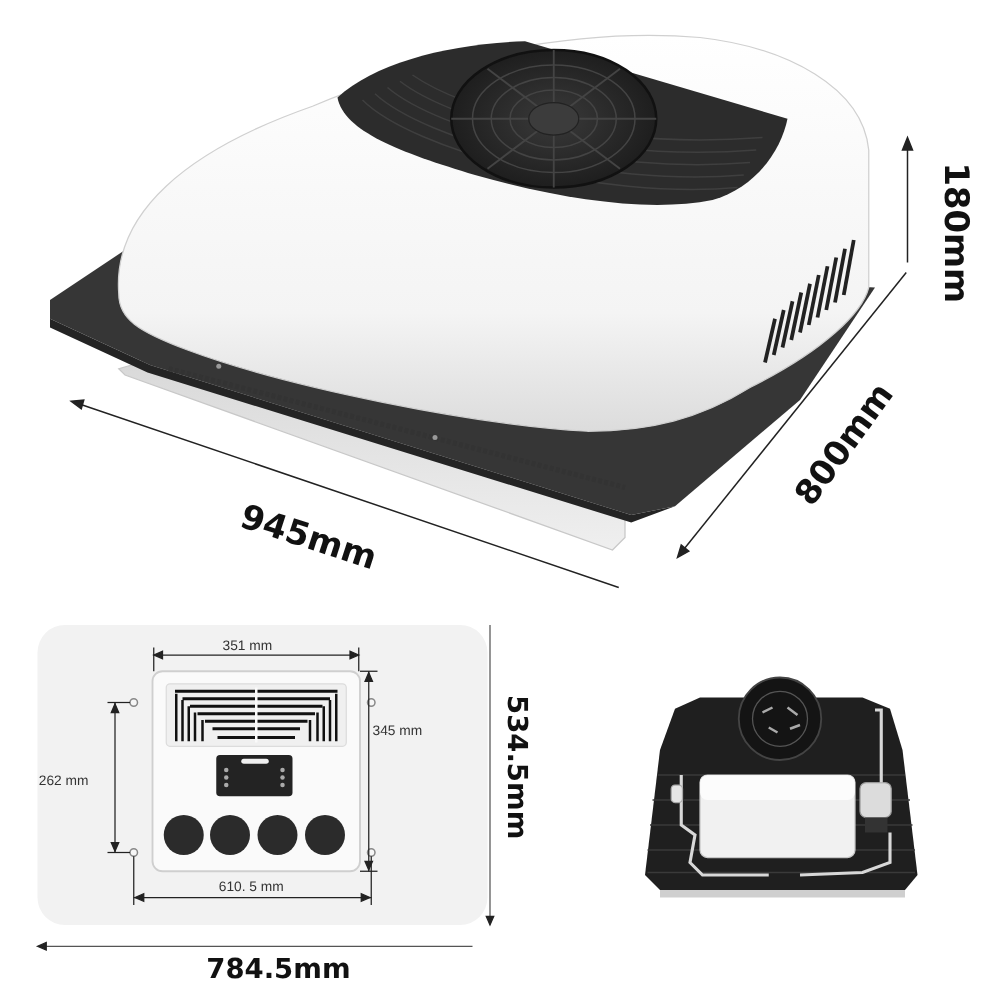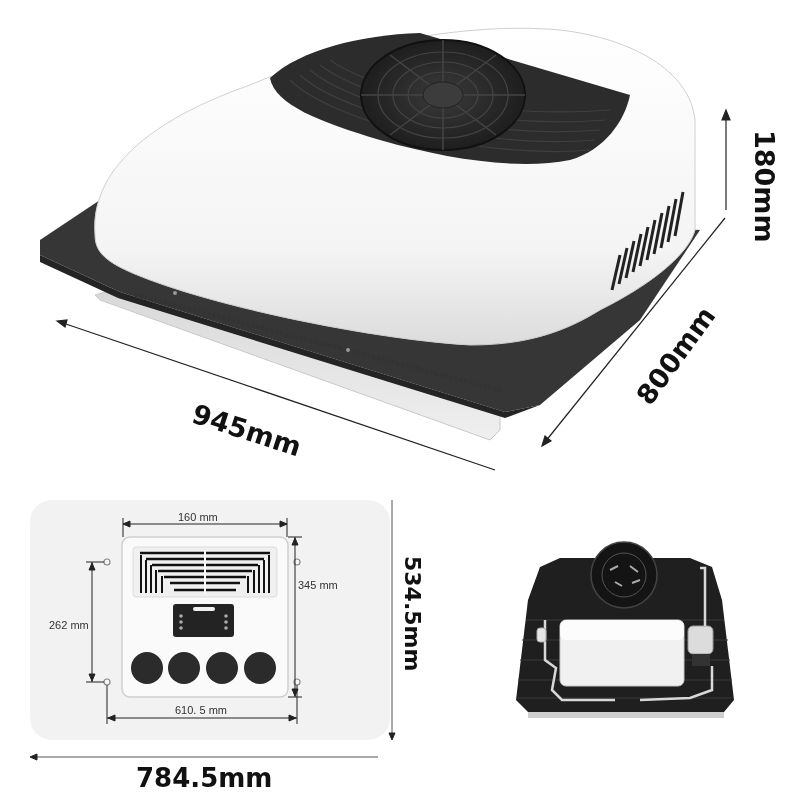--- a/index.html
+++ b/index.html
@@ -184,26 +184,26 @@
     <polygon points="296,718 289,715 289,721"></polygon>
 
     <line x1="392" y1="500" x2="392" y2="737" stroke="#555"></line>
     <polygon points="392,740 389,733 395,733"></polygon>
 
     <line x1="32" y1="757" x2="378" y2="757" stroke="#555"></line>
     <polygon points="30,757 37,754 37,760"></polygon>
   </g>
 </svg>
 
-<div class="abs dim-small" style="left:178px; top:511px;">160 mm</div>
-<div class="abs dim-small" style="left:49px; top:619px;text-align:right;">262 mm</div>
+<div class="abs dim-small" style="left:178px; top:511px;">351 mm</div>
+<div class="abs dim-small" style="left:31px; top:619px;text-align:right;">262 mm</div>
 <div class="abs dim-small" style="left:298px; top:579px;">345 mm</div>
 <div class="abs dim-small" style="left:175px; top:704px;">610. 5 mm</div>
 <div class="abs dim-big" style="left:425px; top:556px; transform:rotate(90deg); transform-origin:0 0; font-size:22px;">534.5mm</div>
-<div class="abs dim-big" style="left:136px; top:763px; font-size:26px;">784.5mm</div>
+<div class="abs dim-big" style="left:165px; top:763px; font-size:22px;">784.5mm</div>
 
 <svg class="full" width="800" height="800" viewBox="0 0 800 800">
   <g>
     <path d="M540,567 L560,558 L690,558 L712,567 L722,600 L734,700 L724,712 L528,712 L516,700 L528,600 Z" fill="#1f1f1f"></path>
     <g stroke="#3a3a3a" stroke-width="1.2">
       <line x1="526" y1="620" x2="724" y2="620"></line>
       <line x1="522" y1="640" x2="728" y2="640"></line>
       <line x1="520" y1="660" x2="730" y2="660"></line>
       <line x1="518" y1="680" x2="732" y2="680"></line>
       <line x1="518" y1="698" x2="732" y2="698"></line>

